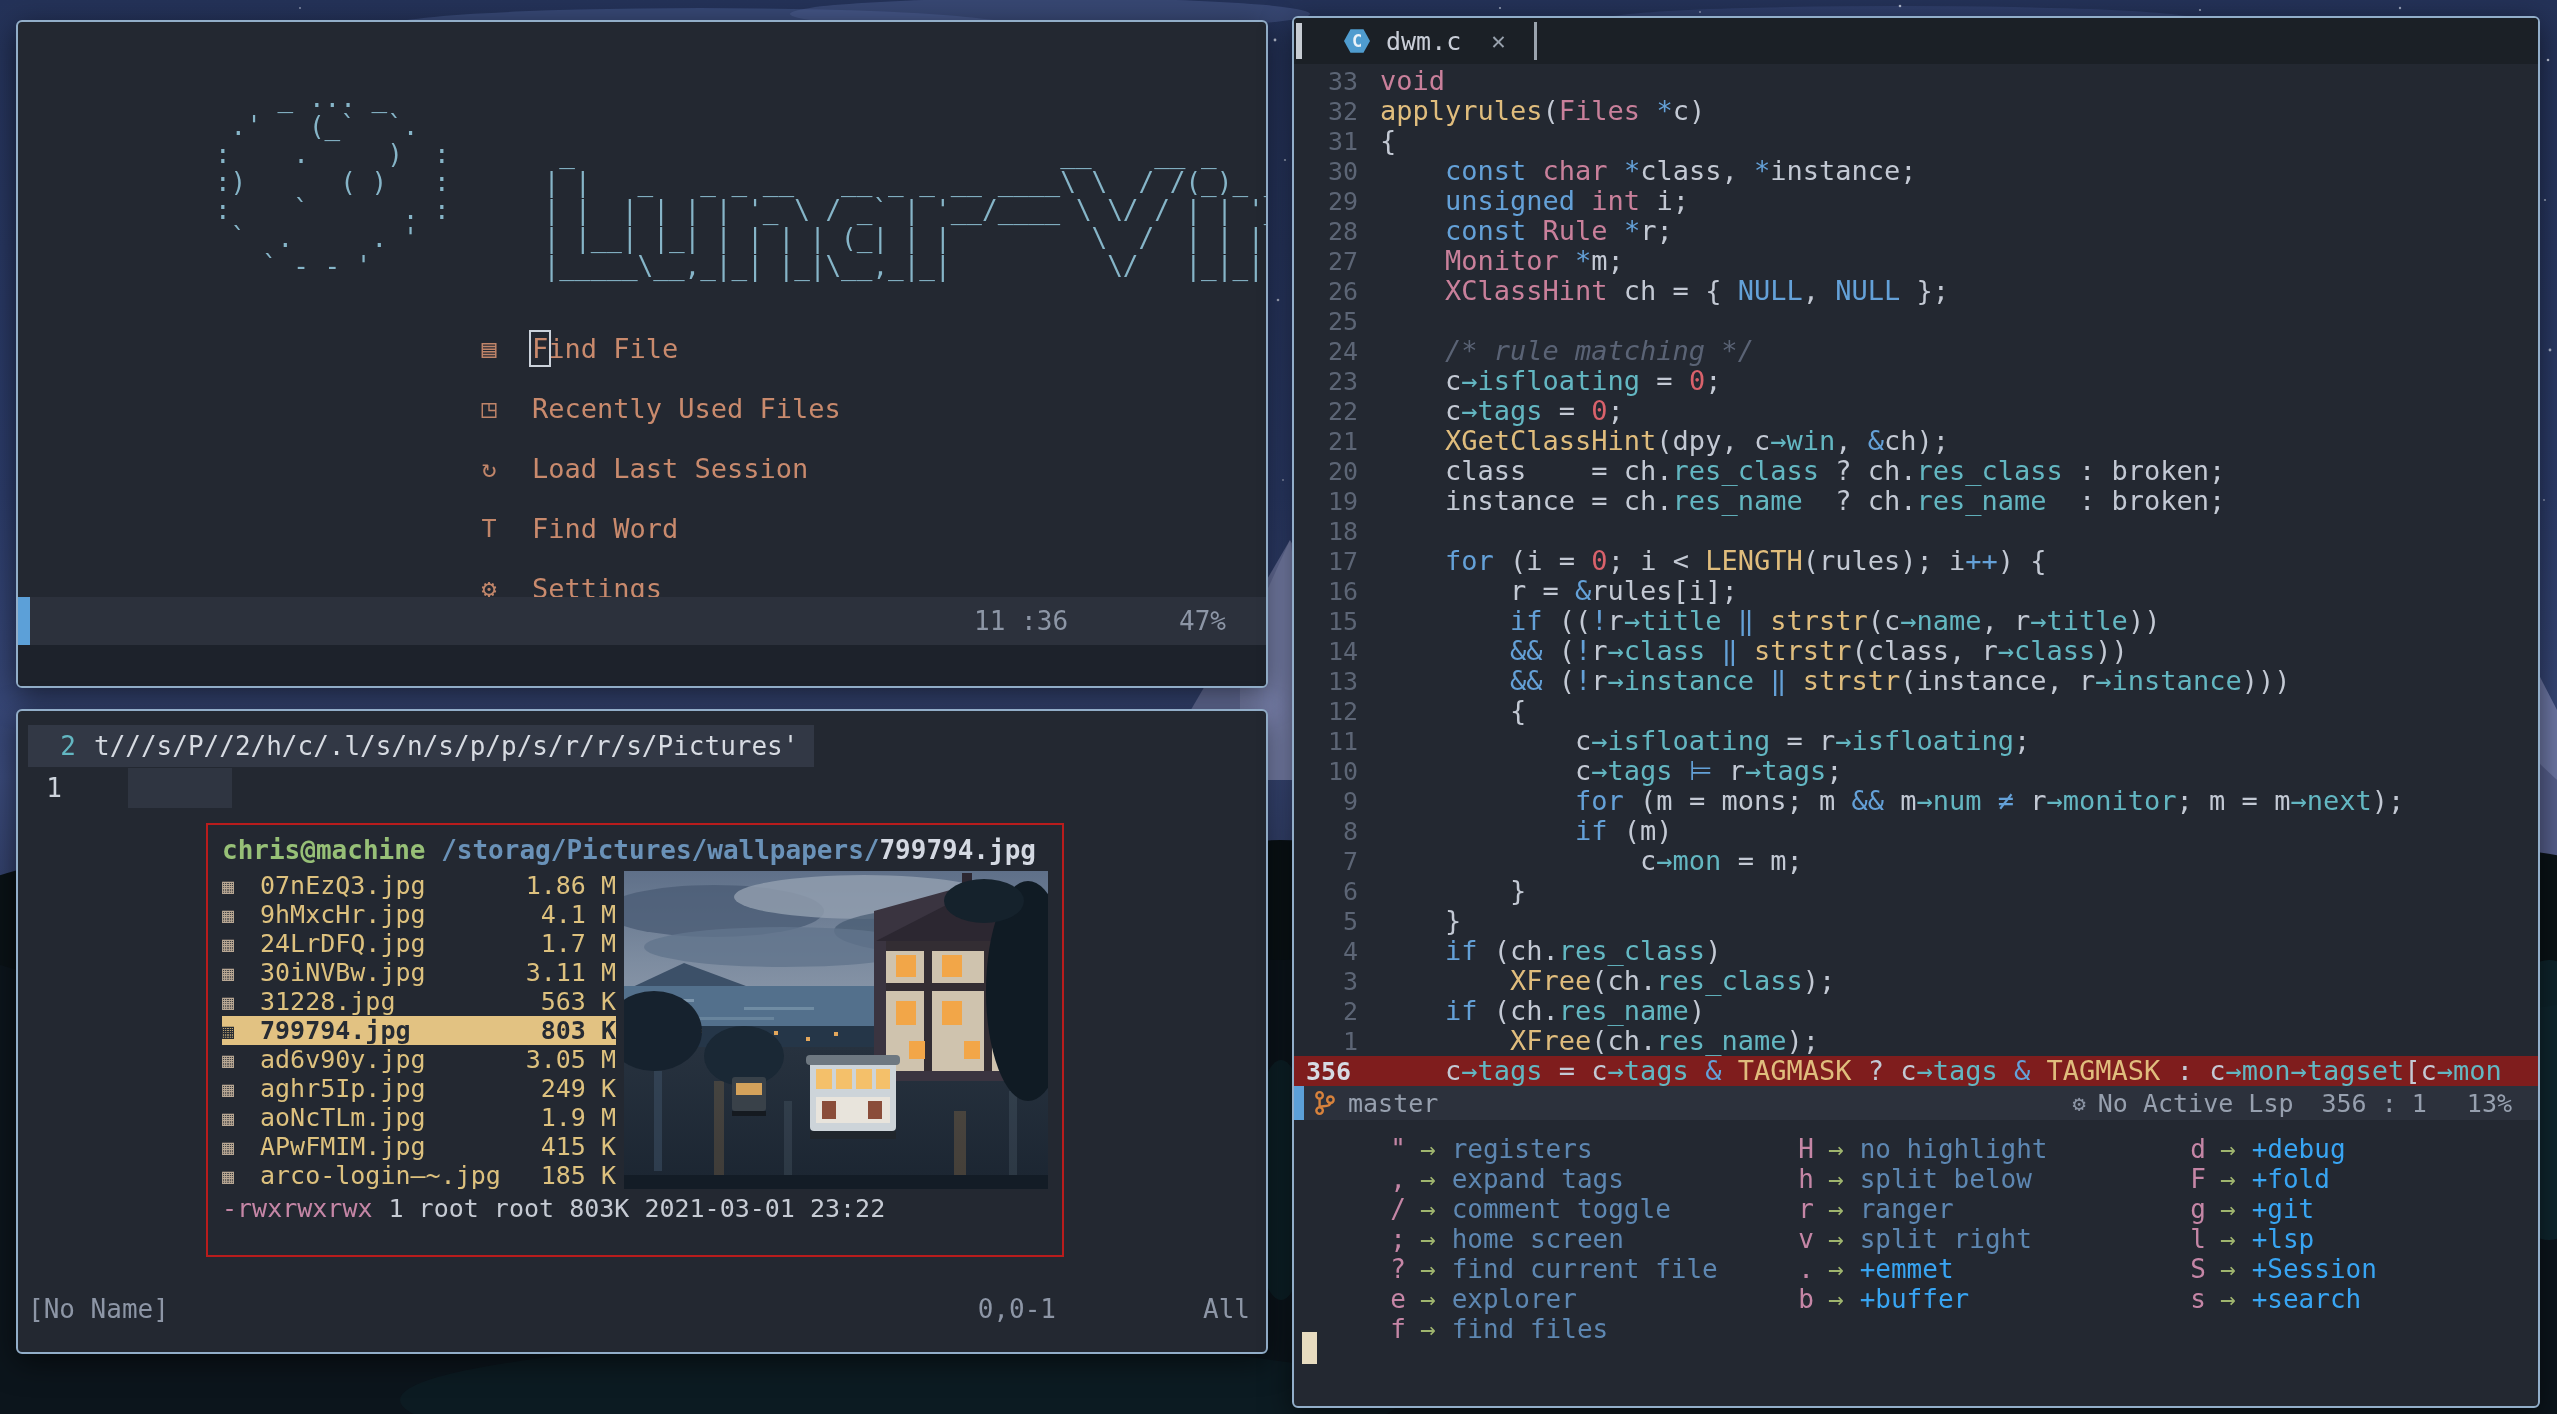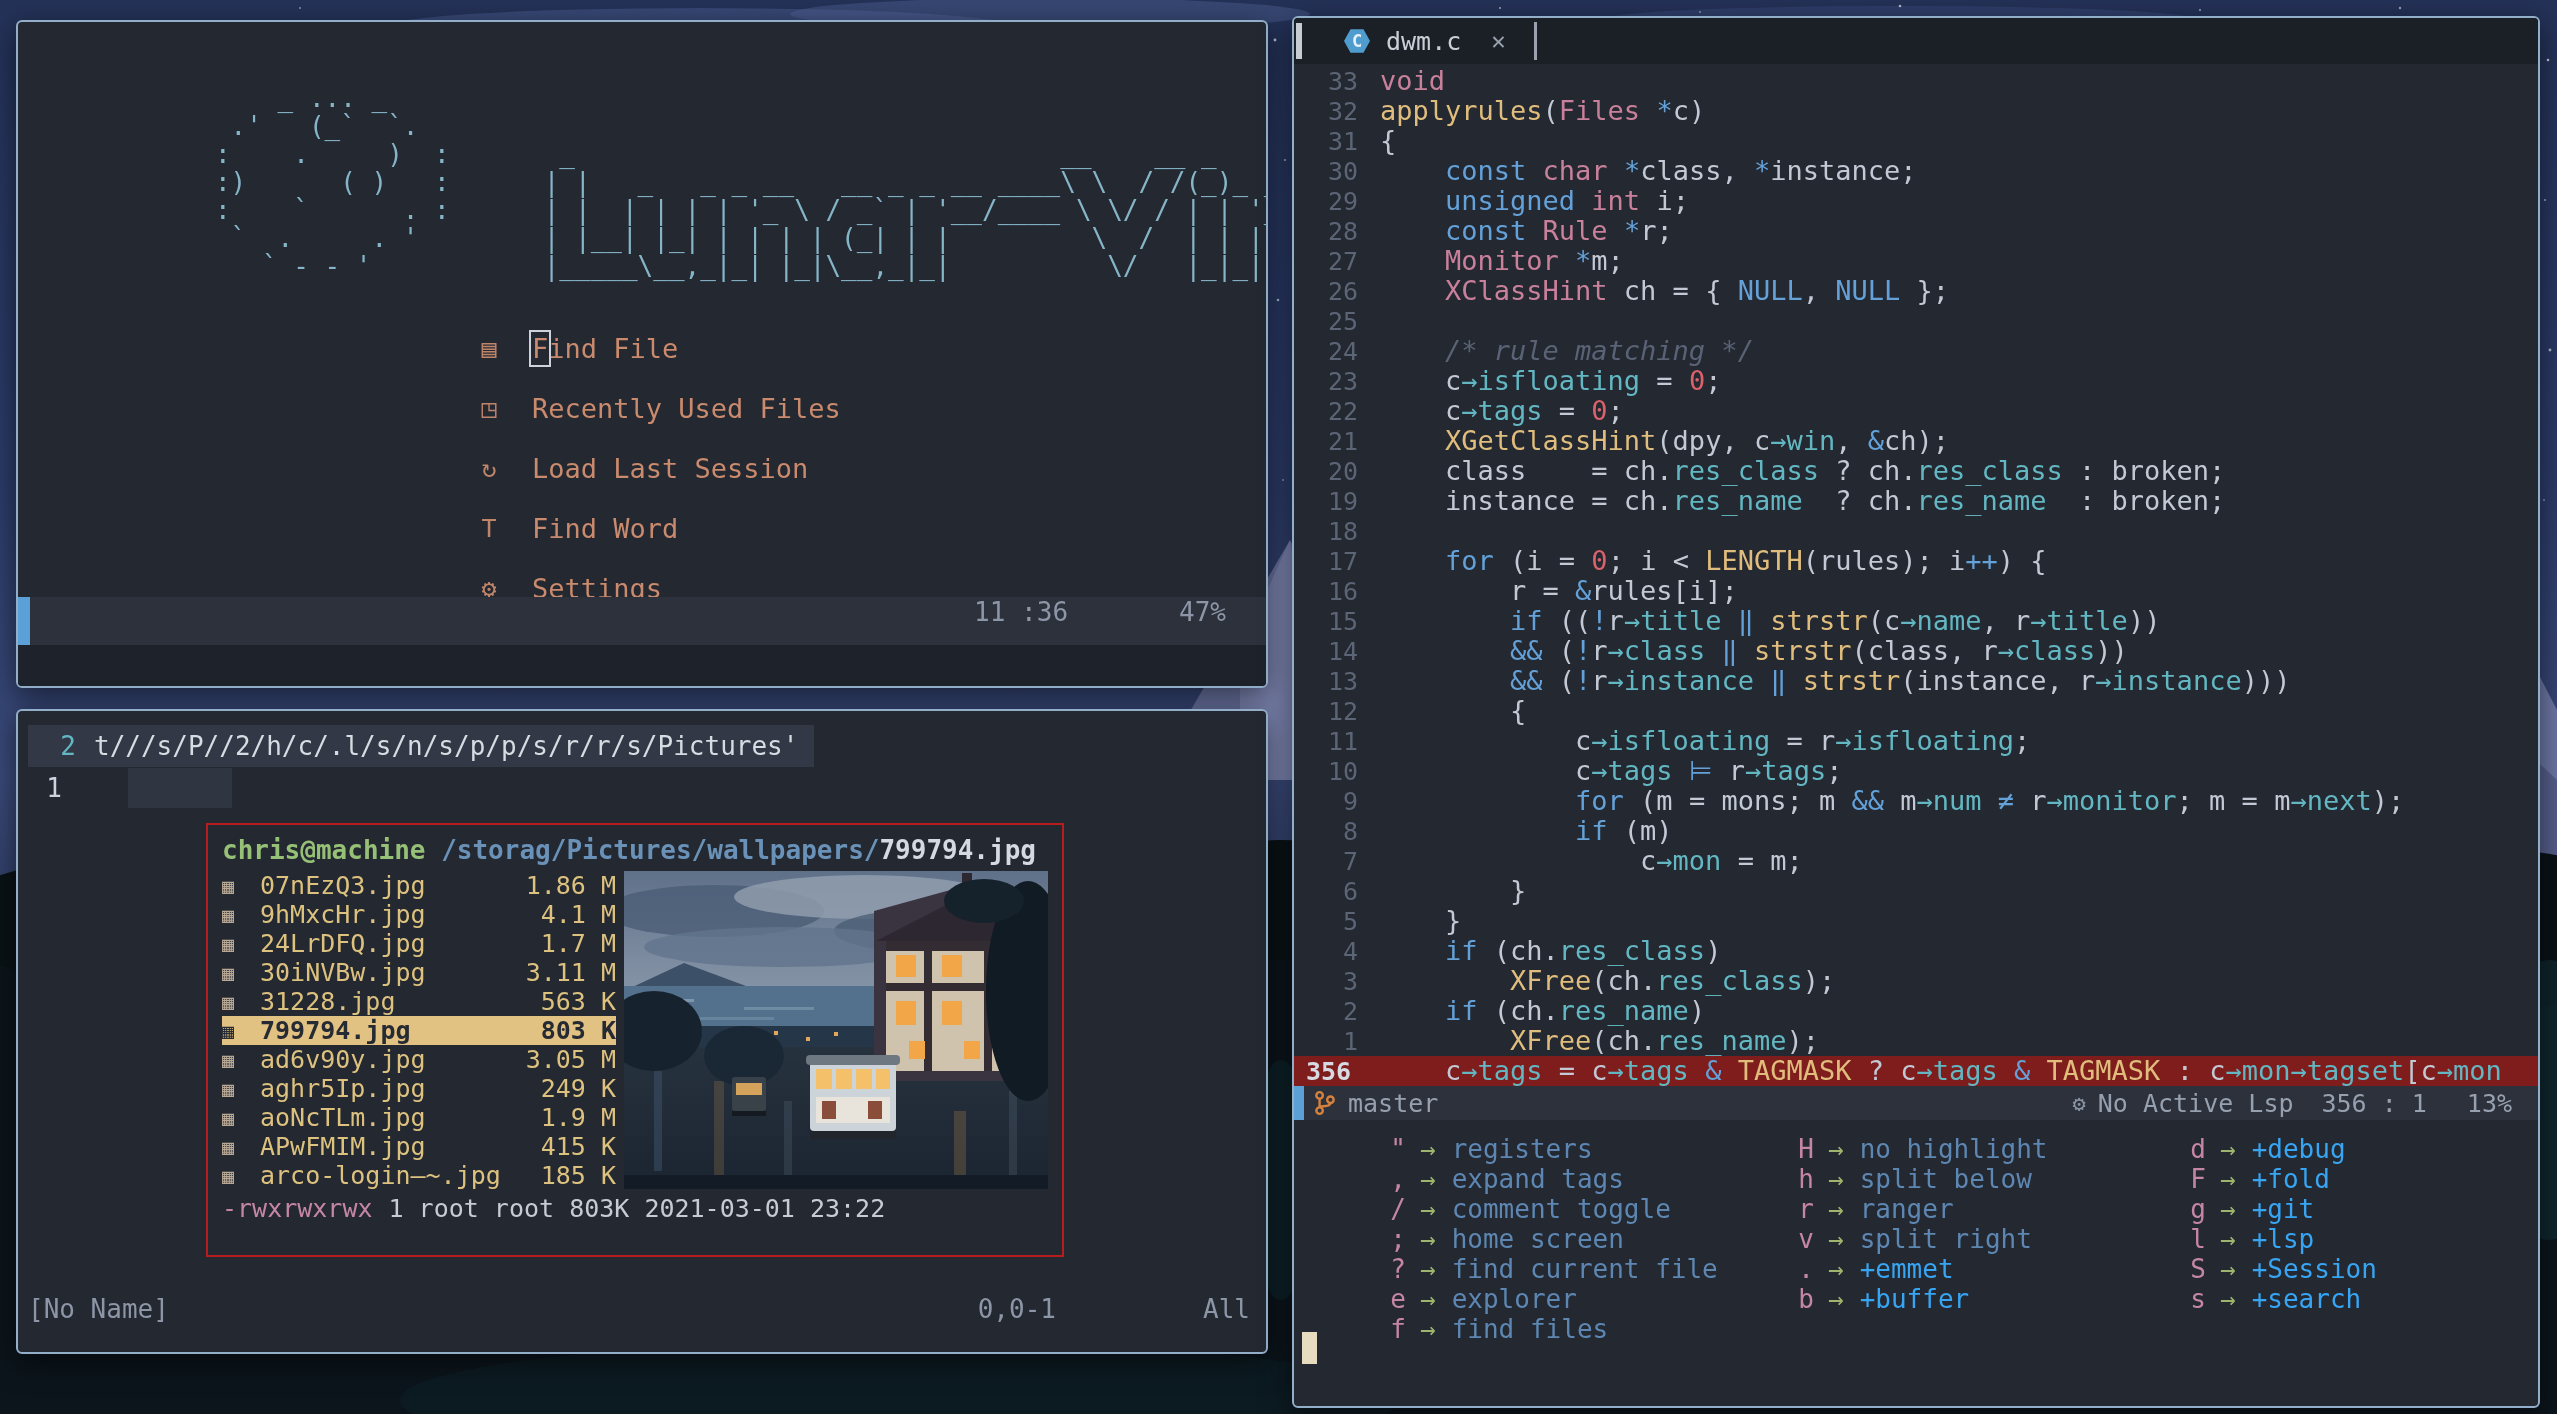--- a/index.html
+++ b/index.html
@@ -16,21 +16,21 @@
   #wallpaper{position:absolute;left:0;top:0;width:2557px;height:1414px}
   .window{position:absolute;background:var(--bg);border:2px solid var(--border);border-radius:6px;
           box-shadow:0 8px 30px rgba(0,0,0,.55);overflow:hidden}
   
   #win-lunarvim{left:16px;top:20px;width:1252px;height:668px}
   #lv-logo{position:absolute;top:62px;left:150px;font-size:26px;line-height:28px;color:var(--logo);white-space:pre}
   .lv-menu{position:absolute;top:296px;left:454px}
   .lv-item{display:flex;align-items:center;height:60px;font-size:27px;color:var(--salmon);cursor:default}
   .lv-item .mi-icon{width:34px;text-align:center;margin-right:26px;font-size:25px;opacity:.95}
   .cursor-box{outline:2px solid #ccd3dc;outline-offset:1px}
-  .lv-status{position:absolute;top:575px;left:0;right:0;height:48px;background:var(--bg2);display:flex;font-size:26px;color:var(--gray)}
+  .lv-status{position:absolute;top:575px;left:0;right:0;height:48px;background:var(--bg2);display:flex;align-items:center;font-size:26px;color:var(--gray)}
   .status-block{width:12px;align-self:stretch;background:var(--accent)}
   .lv-time{margin-left:auto}
   .lv-progress{margin-left:111px;margin-right:40px}
   .lv-cmdline{position:absolute;top:623px;left:0;right:0;bottom:0;background:var(--bg3)}
   
   #win-terminal{left:16px;top:709px;width:1252px;height:645px}
   .t-line{position:absolute;display:flex;align-items:center;height:42px;font-size:26px;white-space:pre}
   .t-line .t-num{width:34px;text-align:right}
   #t-line1{top:14px;left:10px;background:#323845;padding:0 16px 0 14px}
   #t-line1 .t-num{color:var(--cyan)}

